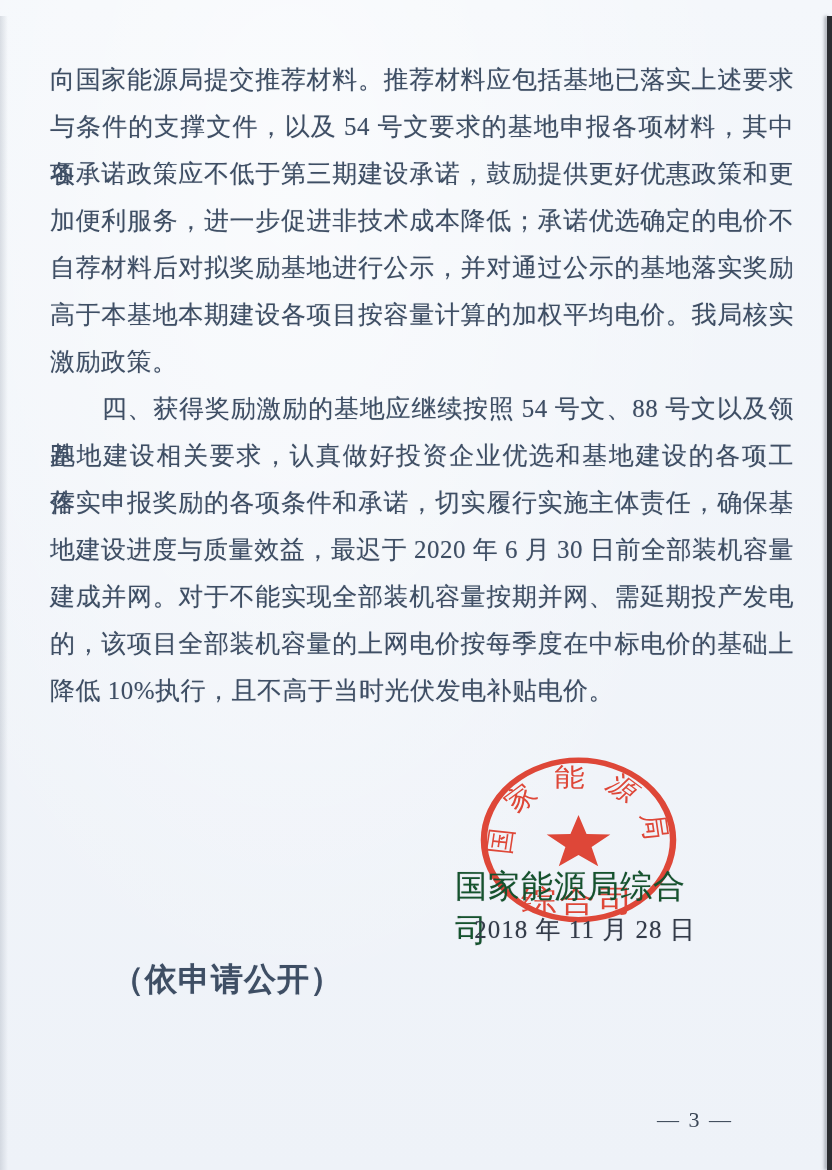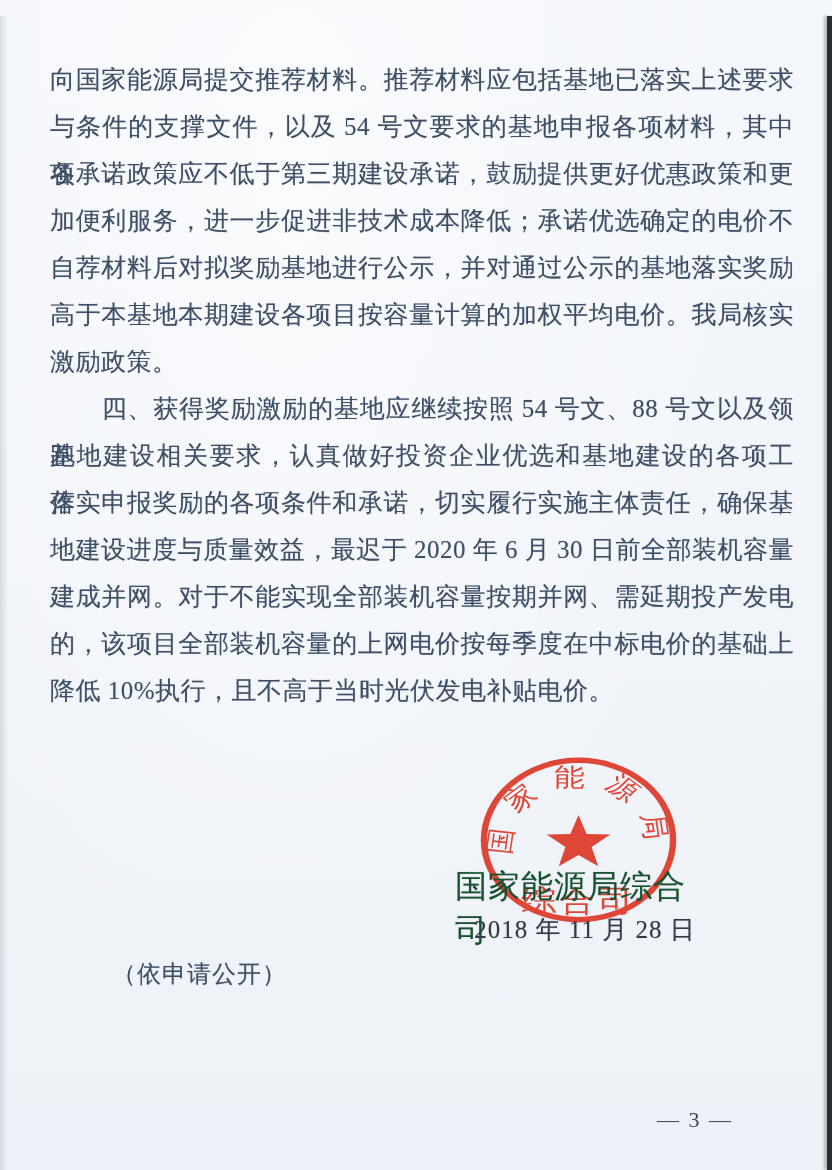--- a/index.html
+++ b/index.html
@@ -67,23 +67,24 @@
     position: absolute; left: 450px; top: 897px; width: 270px;
     text-align: center;
     font-size: 25px; letter-spacing: 1px;
     color: #333b49;
     text-shadow: 0 0 1px rgba(40,48,62,.4);
     z-index: 3;
   }
 
   .disclosure-note {
     position: absolute; left: 112px; top: 942px;
-    font-size: 24px; letter-spacing: 1px;
+    font-size: 32px; letter-spacing: 1px;
     color: #3e4e64;
     text-shadow: 0 0 1px rgba(62,78,100,.35);
+    font-weight: bold;
   }
 
   .page-number {
     position: absolute; left: 640px; top: 1091px; width: 110px;
     text-align: center;
     font-size: 22px; letter-spacing: 2px;
     color: #3a4656;
   }
 </style>
 </head>

